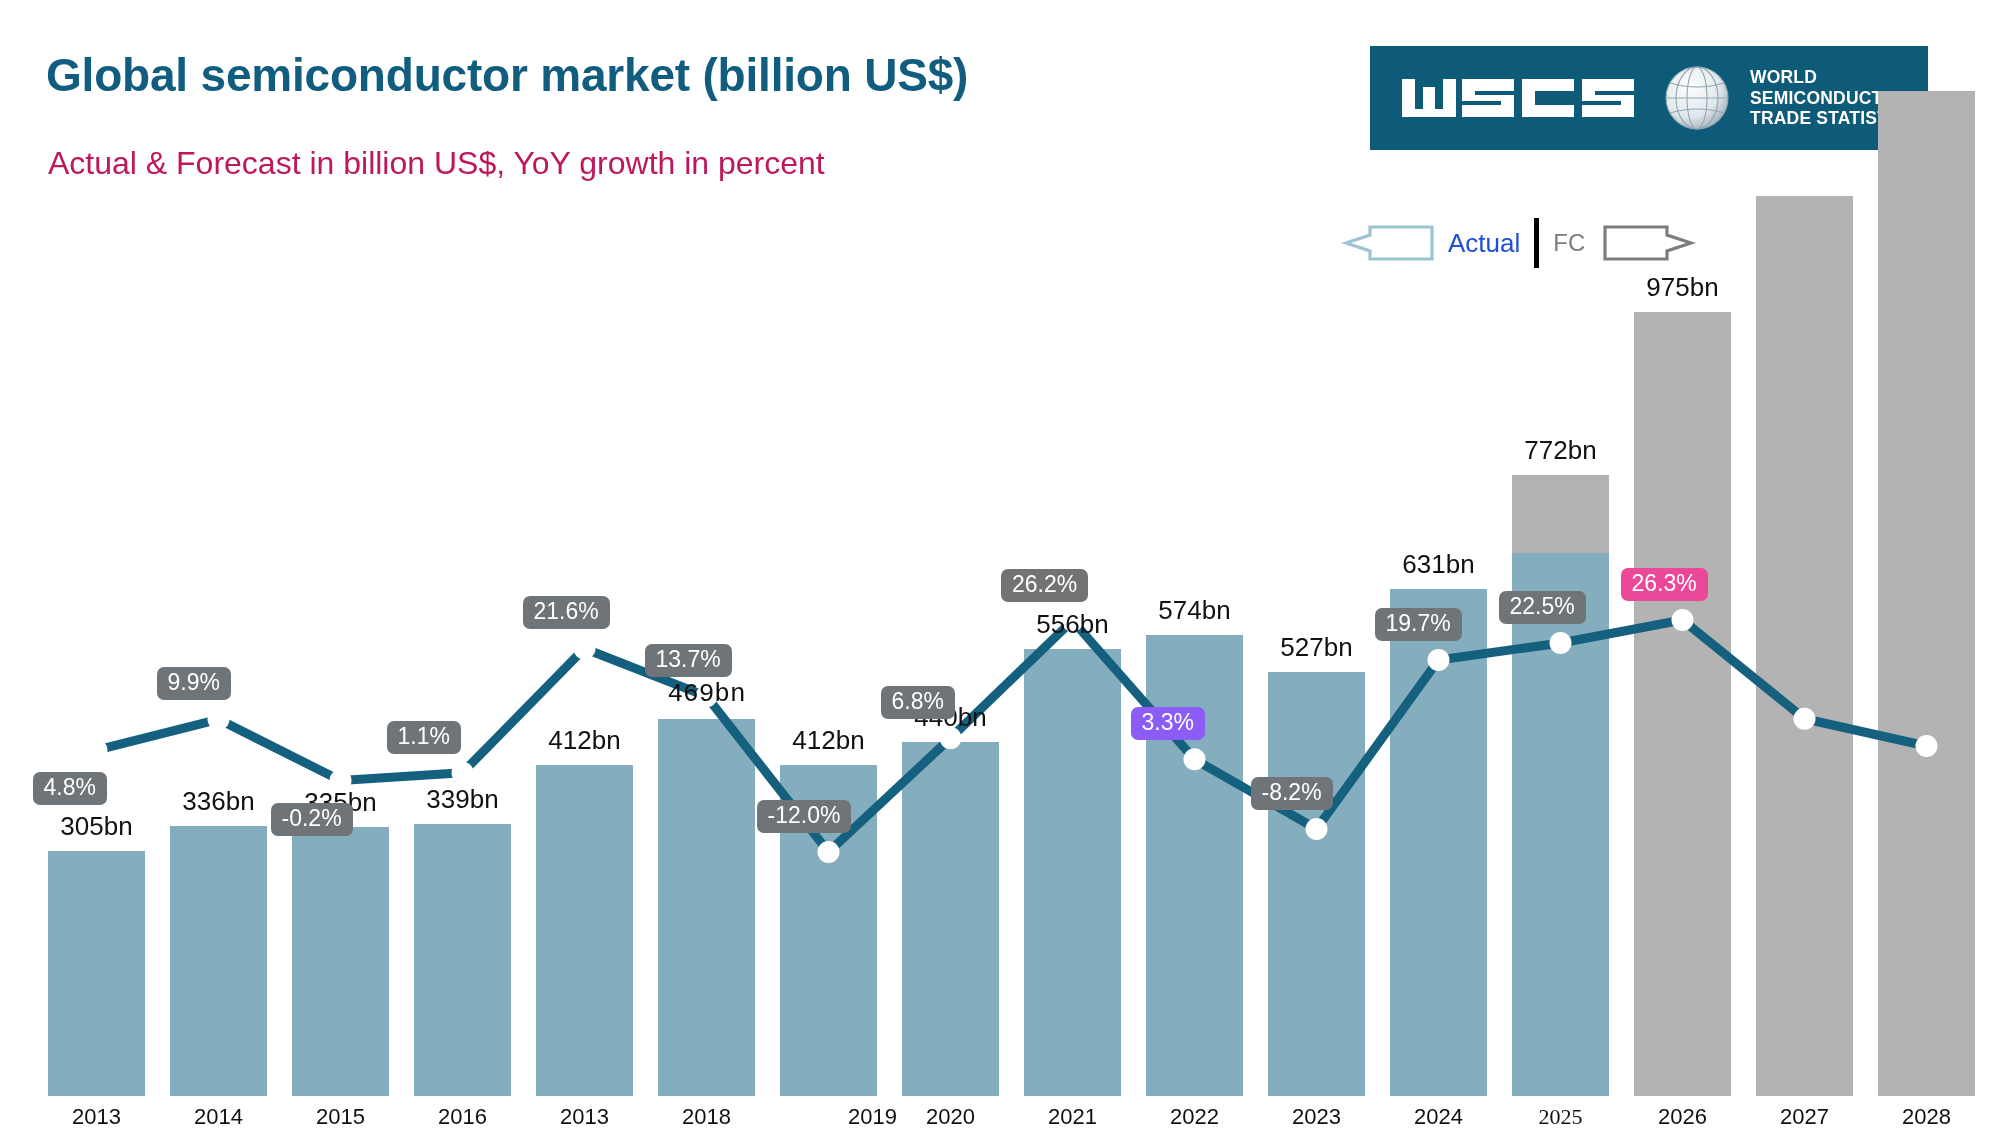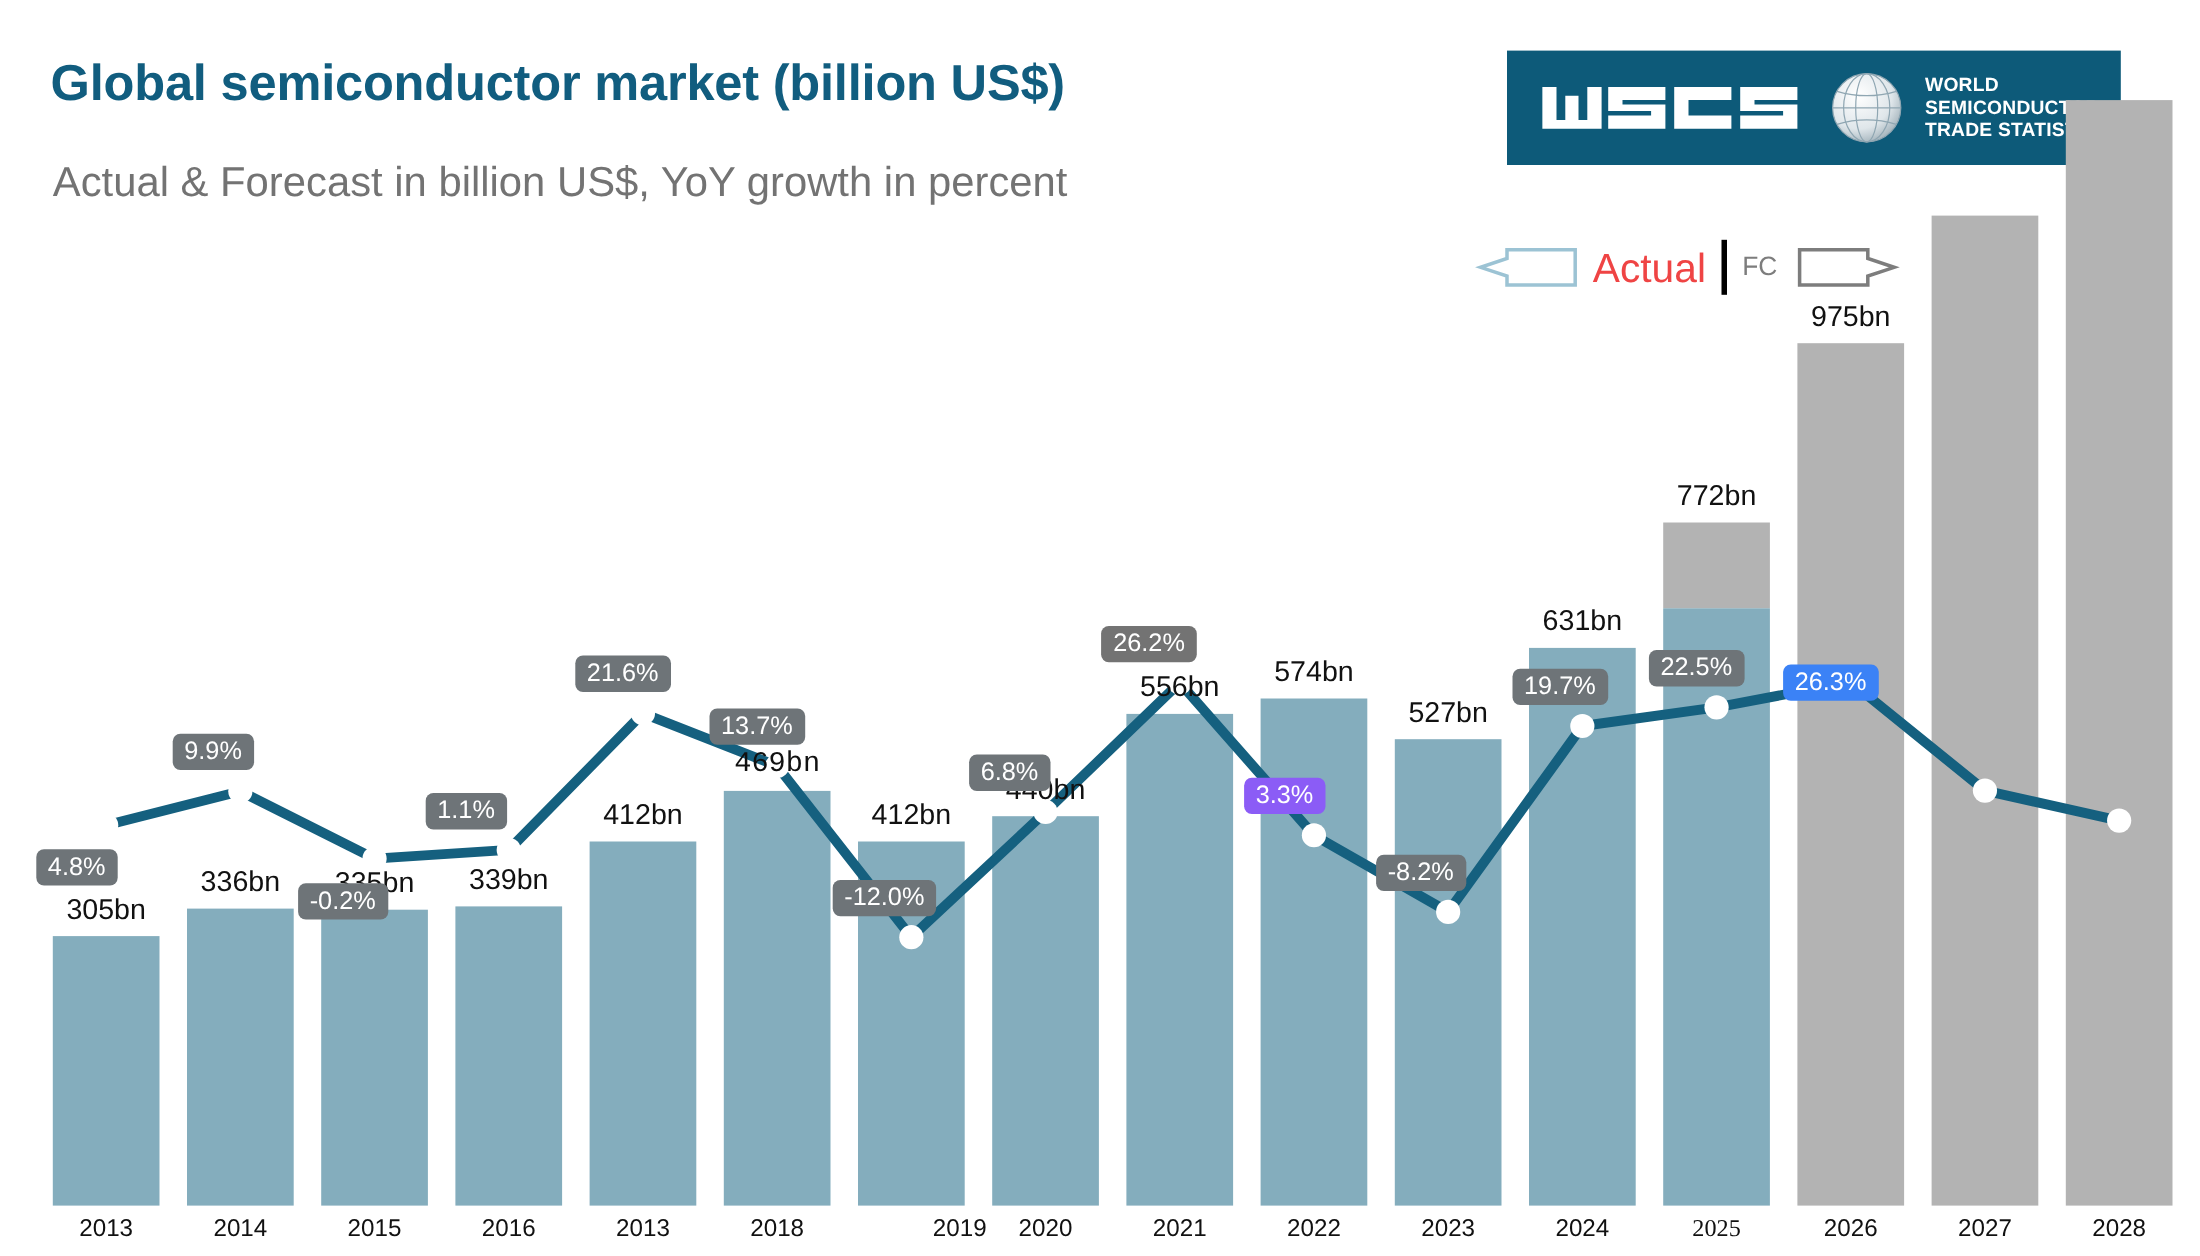--- a/index.html
+++ b/index.html
@@ -6,40 +6,40 @@
   body{width:2000px;height:1142px;font-family:"Liberation Sans",sans-serif;position:relative;overflow:hidden;}
 
   
   #title{
     position:absolute;left:46px;top:48px;
     font-size:46px;font-weight:bold;color:#115d7f;
     letter-spacing:-0.2px;white-space:nowrap;
   }
   #subtitle{
     position:absolute;left:48px;top:145px;
-    font-size:38px;color:#737373;white-space:nowrap;
+    font-size:32px;color:#be185d;white-space:nowrap;
   }
 
   
   #logo{
     position:absolute;left:1370px;top:46px;width:558px;height:104px;
     background:#0d5a79;display:flex;align-items:center;
   }
   #logo-wordmark{margin-left:32px;width:238px;height:50px;flex:none;}
   #logo-globe{margin-left:24px;width:66px;height:66px;flex:none;}
   #logo-text{
     margin-left:20px;color:#ffffff;font-size:17.5px;font-weight:bold;
     line-height:1.17;letter-spacing:0.2px;
   }
 
   
   #legend{position:absolute;left:1340px;top:214px;height:58px;display:flex;align-items:center;}
   .legend-arrow{flex:none;}
   #legend-actual{
-    font-size:37px;color:#ef4444;margin:0 14px 0 12px;line-height:1;
+    font-size:26px;color:#1d4ed8;margin:0 14px 0 12px;line-height:1;
   }
   #legend-sep{width:5px;height:50px;background:#000000;flex:none;}
   #legend-fc{font-size:24px;color:#7d7d7d;margin:0 16px 0 14px;line-height:1;}
 
   
   #plot{position:absolute;left:0;top:0;width:2000px;height:1142px;}
   .bar{position:absolute;}
   .bar-actual{background:#84adbd;}
   .bar-fc{background:#b3b3b3;}
 
@@ -188,15 +188,15 @@
       <div class="badge" style="background: rgb(110, 116, 120); left: 386.5px; top: 720.648px;">1.1%</div>
       <div class="badge" style="background: rgb(110, 116, 120); left: 522.5px; top: 596.47px;">21.6%</div>
       <div class="badge" style="background: rgb(110, 116, 120); left: 644.5px; top: 644.324px;">13.7%</div>
       <div class="badge" style="background: rgb(110, 116, 120); left: 756.5px; top: 800px;">-12.0%</div>
       <div class="badge" style="background: rgb(110, 116, 120); left: 880.5px; top: 686.12px;">6.8%</div>
       <div class="badge" style="background: #737373; left: 1001px; top: 568.606px;">26.2%</div>
       <div class="badge" style="background: #8b5cf6; left: 1130.5px; top: 707.321px;">3.3%</div>
       <div class="badge" style="background: rgb(110, 116, 120); left: 1250.5px; top: 776.982px;">-8.2%</div>
       <div class="badge" style="background: rgb(110, 116, 120); left: 1374.5px; top: 607.979px;">19.7%</div>
       <div class="badge" style="background: rgb(110, 116, 120); left: 1498.5px; top: 591.018px;">22.5%</div>
-      <div class="badge" style="background: #3b82f6; left: 1620.5px; top: 568px; margin-top: 36px;">26.3%</div>
+      <div class="badge" style="background: #ec4899; left: 1620.5px; top: 568px;">26.3%</div>
     </div>
 </div>
 
 </body></html>

